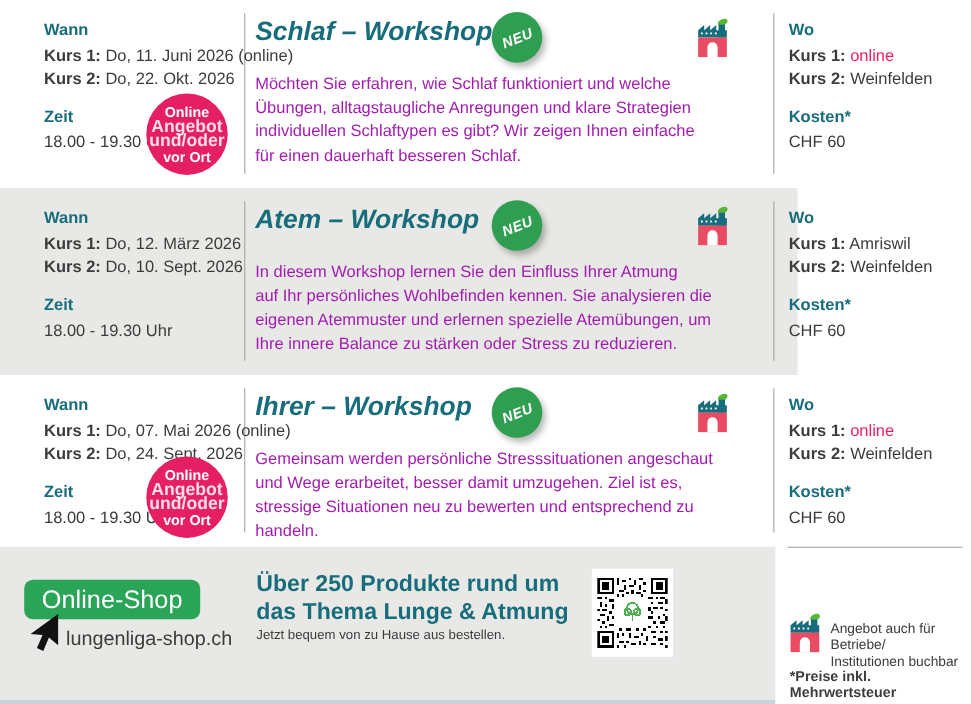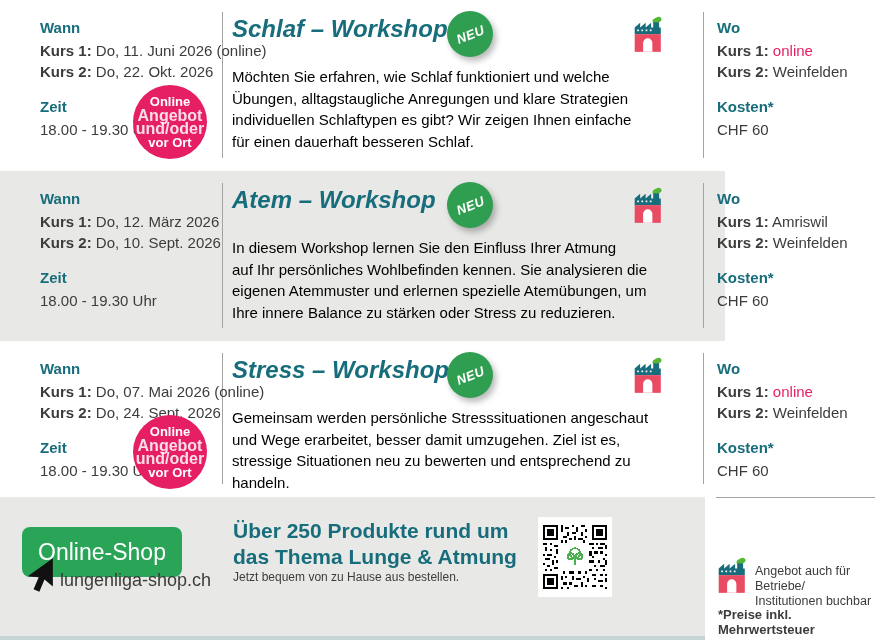--- a/index.html
+++ b/index.html
@@ -26,29 +26,29 @@
   .badge-online .b-bold{font-weight:700;font-size:13px;}
   .badge-online .b-light{font-weight:700;font-size:16px;opacity:.85;}
   .col-mid{position:absolute;left:232px;top:14px;width:465px;}
   .title-row{position:relative;height:42px;font-style:italic;}
   .ws-title{font-size:24px;font-weight:700;color:#176d7b;margin:0;line-height:30px;display:inline-block;}
   .neu-badge{position:absolute;left:215px;top:-3px;width:46px;height:46px;border-radius:50%;
         background:#2f9e51;color:#fff;font-weight:700;font-size:13px;letter-spacing:.5px;
         display:flex;align-items:center;justify-content:center;
         box-shadow:3px 4px 6px rgba(0,0,0,.28);}
   .neu-badge span{transform:rotate(-22deg);display:inline-block;}
-  .desc{margin-top:10px;font-size:15px;line-height:21.5px;color:#000000;}
+  .desc{margin-top:10px;font-size:15px;line-height:21.5px;color:#a21caf;}
   .factory{position:absolute;left:633px;top:13px;}
   
   .footer{position:absolute;left:0;top:497px;width:883px;height:143px;}
   .footer-left{position:absolute;left:0;top:0;width:705px;height:139px;background:#e8e8e6;}
   .footer-strip{position:absolute;left:0;top:139px;width:705px;height:4px;background:#c7d4d5;}
   .footer-right{position:absolute;left:705px;top:0;width:178px;height:143px;background:#ffffff;}
   .fr-topline{position:absolute;left:11px;right:8px;top:0;border-top:1px solid #a3a3a1;}
-  .shop-btn{position:absolute;left:22px;top:30px;width:160px;height:50px;background:#2aa558;
+  .shop-btn{position:absolute;left:22px;top:30px;width:160px;height:36px;background:#2aa558;
         border:none;border-radius:8px;color:#fff;font-size:23px;font-weight:400;
         font-family:"Liberation Sans",sans-serif;display:flex;align-items:center;justify-content:center;cursor:pointer;}
   .cursor-wrap{position:absolute;left:22px;top:60px;width:38px;height:36px;}
   .cursor-wrap svg{transform:scaleX(-1);}
   .shop-url-f{position:absolute;left:60px;top:73px;font-size:18px;color:#3c3c3b;}
   .f-heading{position:absolute;left:233px;top:21px;font-size:21px;font-weight:700;
         color:#176d7b;line-height:26px;}
   .f-subline{position:absolute;left:233px;top:73px;font-size:12px;color:#3c3c3b;}
   .qr-tile{position:absolute;left:538px;top:20px;width:74px;height:80px;background:#fff;
         display:flex;align-items:center;justify-content:center;}
@@ -186,21 +186,21 @@
 
     <div class="badge-online badge-r3">
       <span class="b-bold">Online</span>
       <span class="b-light">Angebot</span>
       <span class="b-light">und/oder</span>
       <span class="b-bold">vor Ort</span>
     </div>
 
     <div class="col-mid">
       <div class="title-row">
-        <h2 class="ws-title">Stress – Workshop</h2>
+        <h2 class="ws-title">Ihrer – Workshop</h2>
         <div class="neu-badge">
             <span>NEU</span>
           </div>
       </div>
       <div class="desc">
         <div>Gemeinsam werden persönliche Stresssituationen angeschaut</div>
         <div>und Wege erarbeitet, besser damit umzugehen. Ziel ist es,</div>
         <div>stressige Situationen neu zu bewerten und entsprechend zu</div>
         <div>handeln.</div>
       </div>

